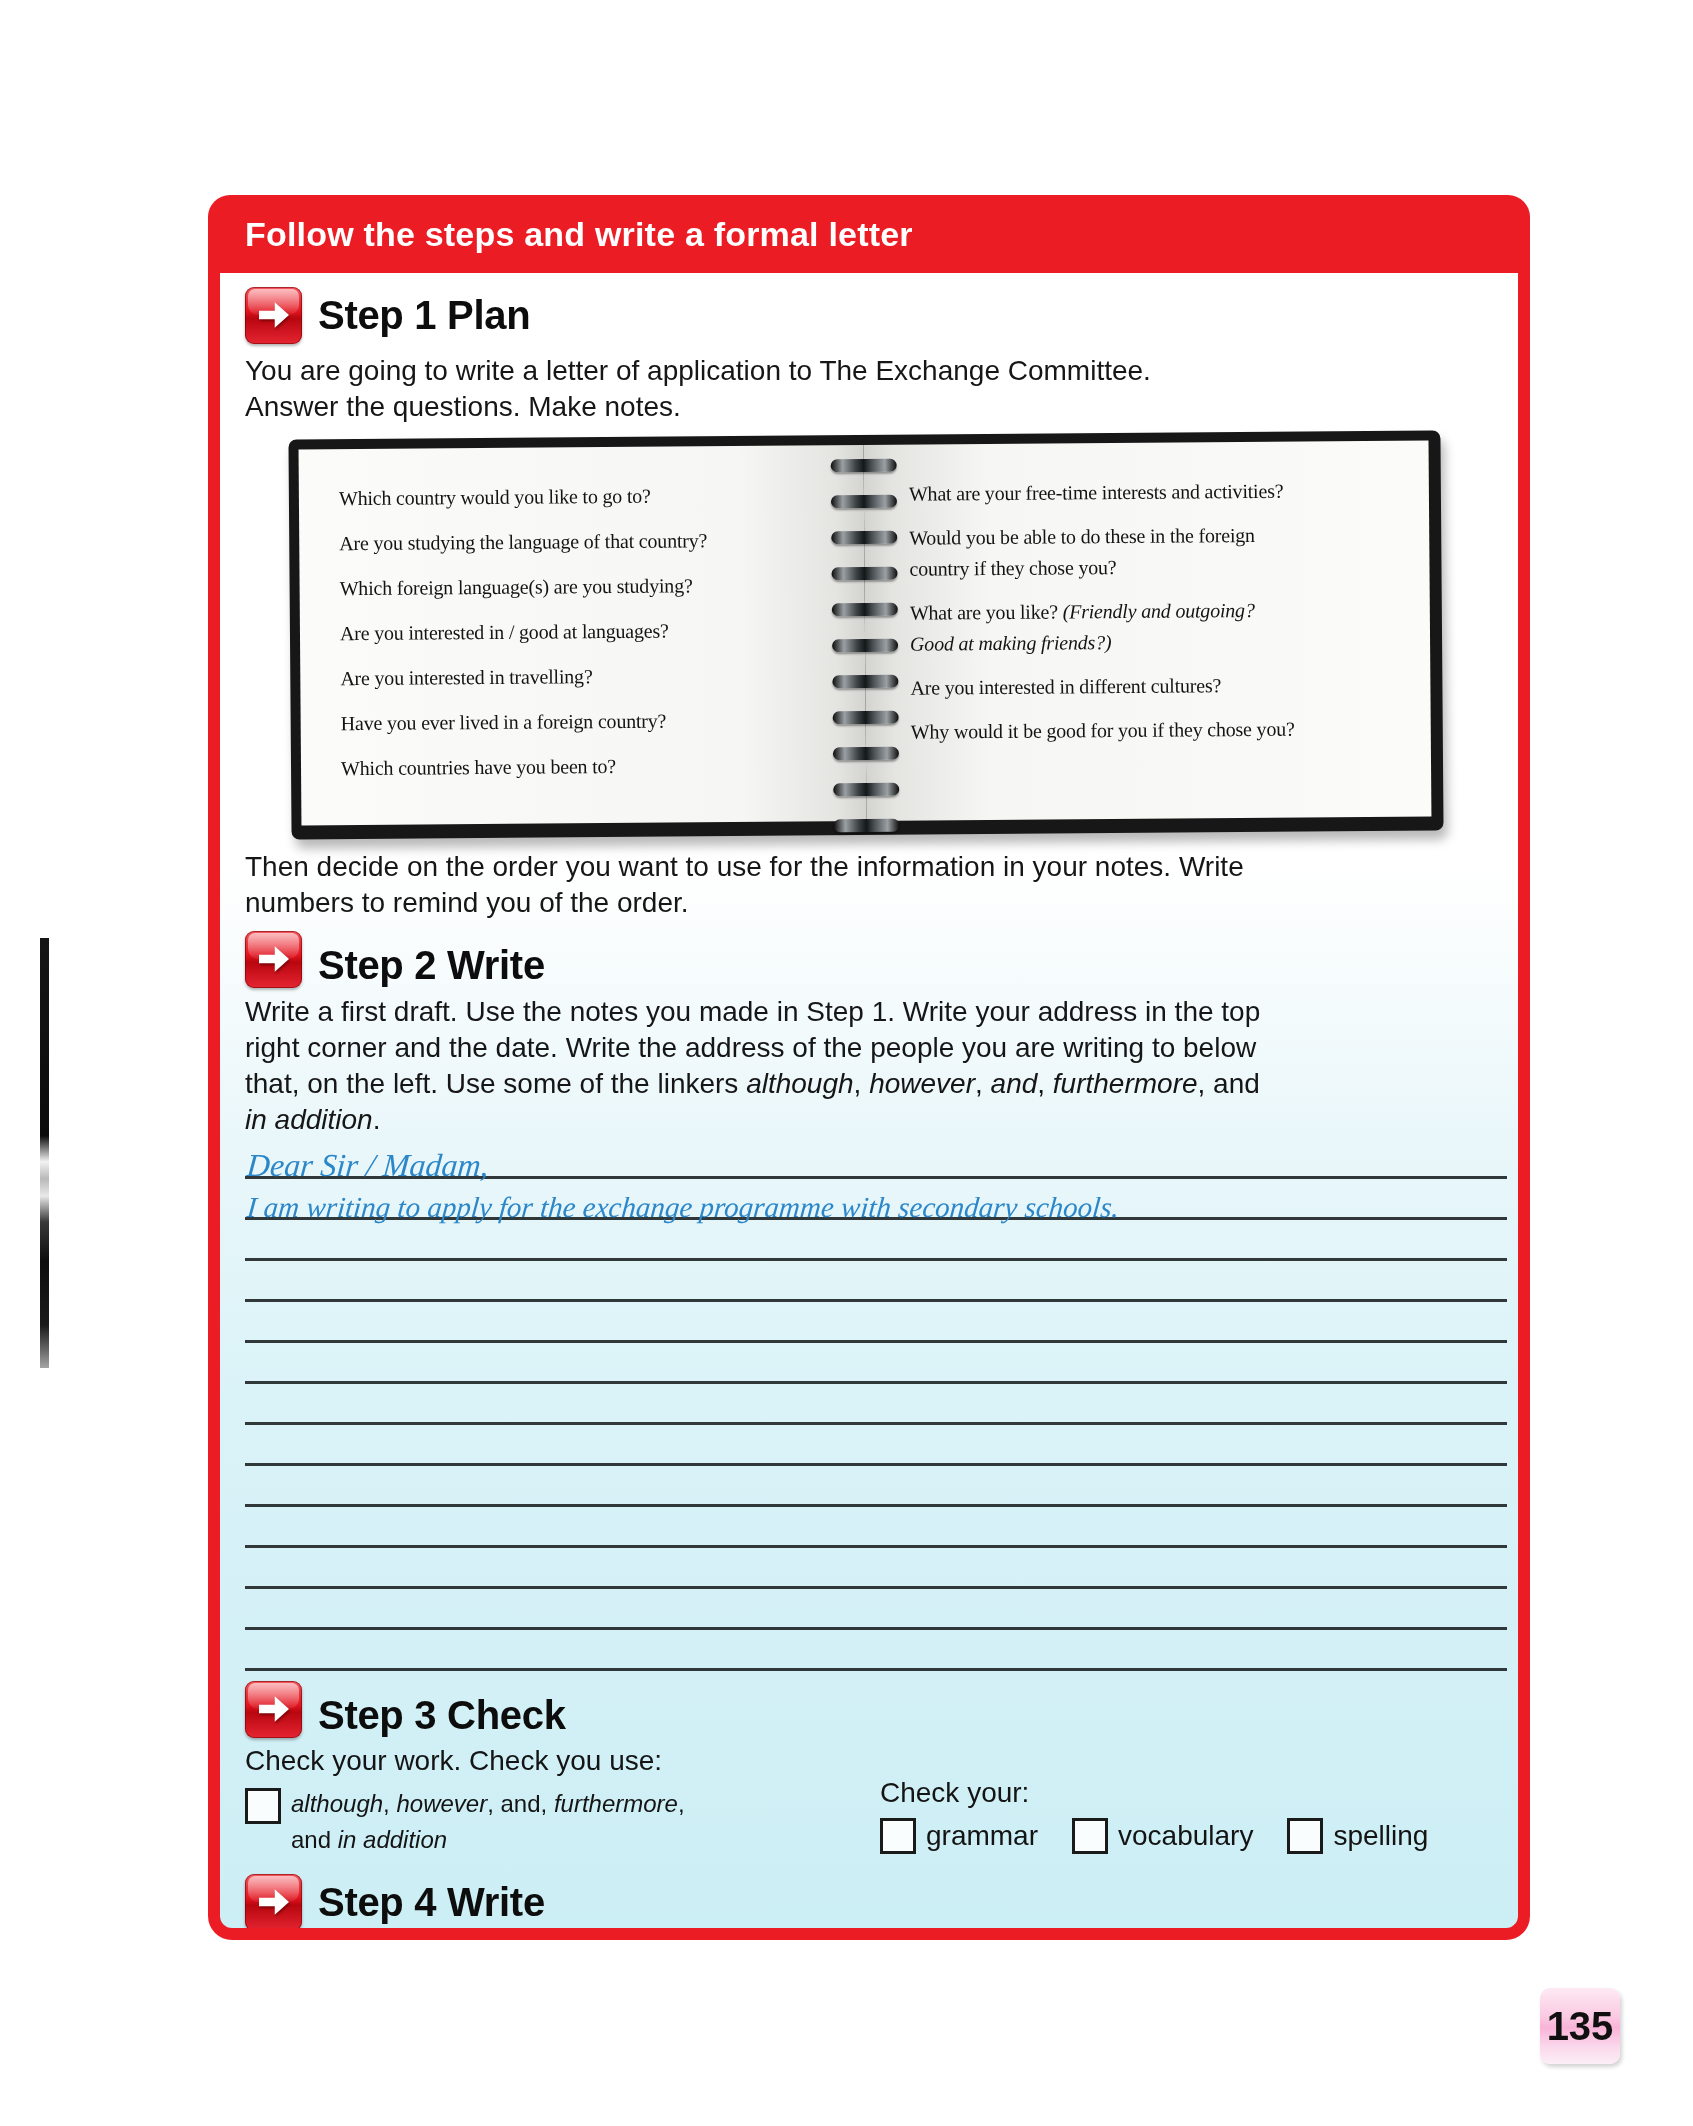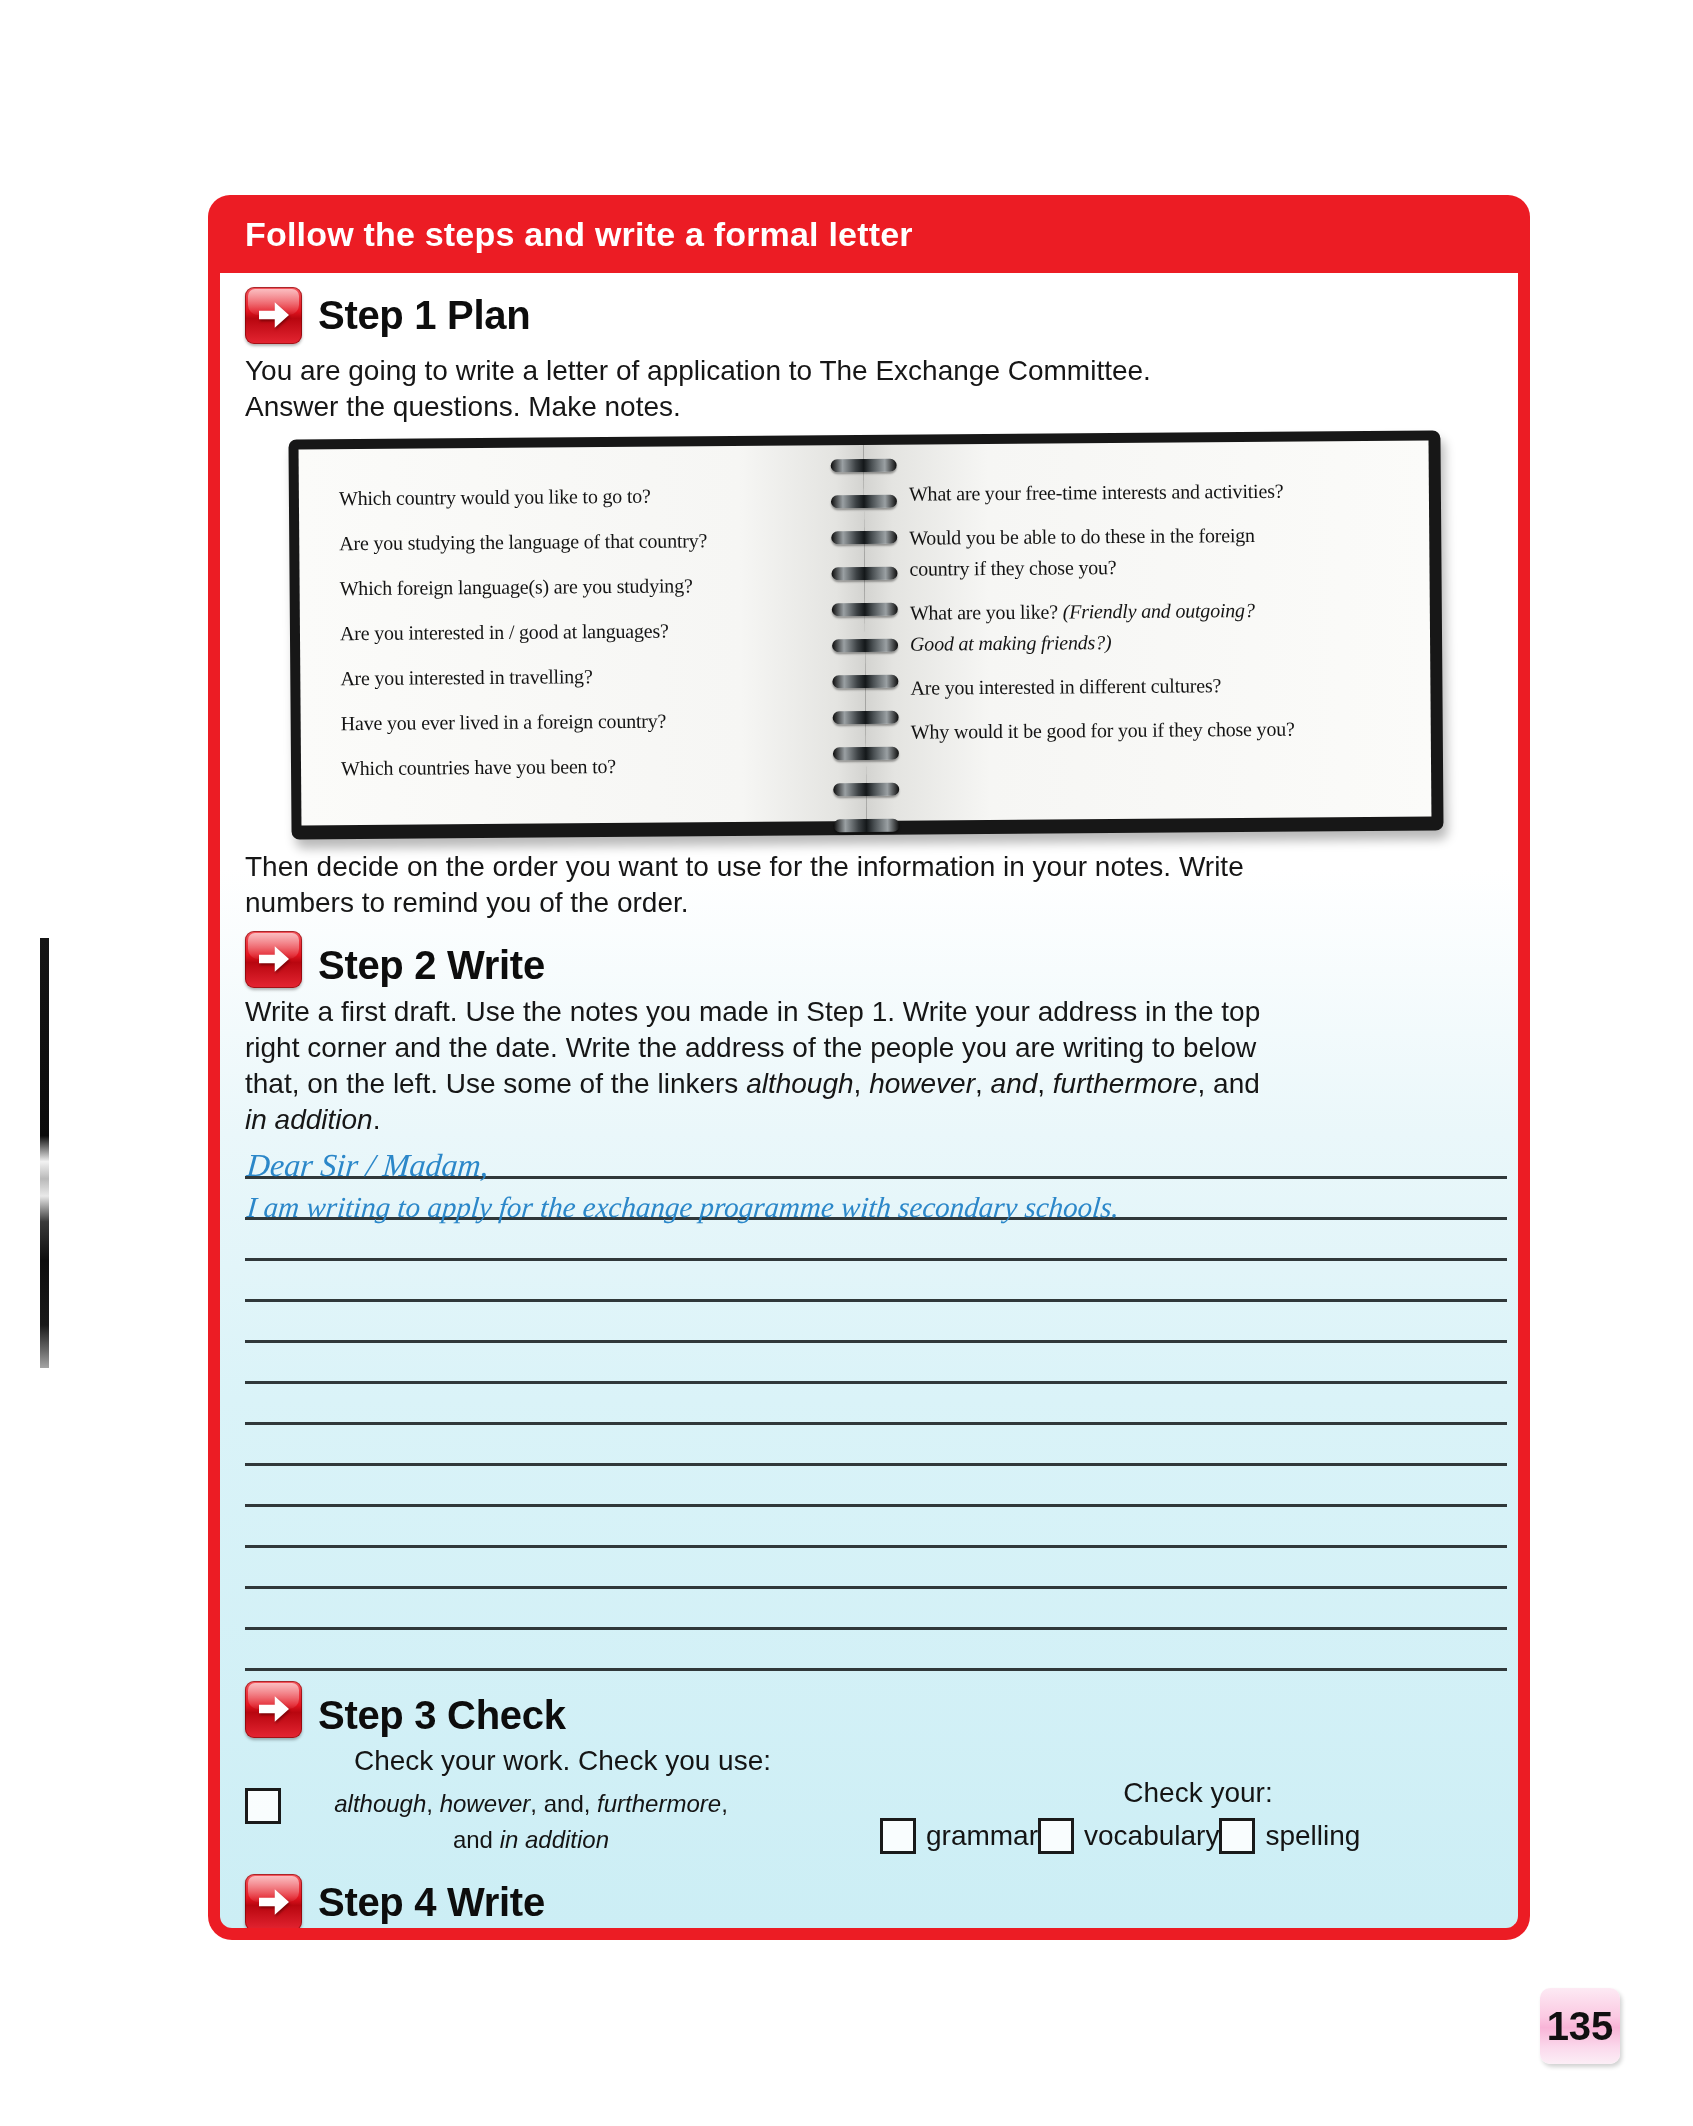--- a/index.html
+++ b/index.html
@@ -79,31 +79,31 @@
   
   .write-lines{margin-top:0;width:1262px;}
   .wline{position:relative;height:38px;border-bottom:3px solid #30383a;}
   .wline .script{
     position:absolute;left:2px;bottom:-7px;white-space:nowrap;
     font-family:cursive;font-style:italic;transform:skewX(-5deg);
     color:#2b87c9;font-size:29px;
   }
   .wline.first .script{font-size:32px;bottom:-8px;}
   
-  .check-cols{display:flex;margin-top:6px;text-align:center;}
+  .check-cols{display:flex;margin-top:6px;}
   .check-col-left{width:635px;flex:0 0 635px;}
   .check-col-right{flex:1;margin-top:32px;}
   .col-label{font-size:28px;line-height:34px;}
   .cb-row{display:flex;align-items:flex-start;margin-top:8px;}
   .cbox{
     width:30px;height:30px;border:3px solid #1a1a1a;background:rgba(255,255,255,0.88);
     flex:0 0 30px;margin-right:10px;margin-top:2px;
   }
   .cb-text{font-size:24px;line-height:36px;width:480px;}
-  .cb-items{display:flex;margin-top:8px;}
+  .cb-items{display:flex;gap:34px;margin-top:8px;}
   .cb-item{display:flex;align-items:center;}
   .cb-item .cbox{margin-top:0;}
   .cb-item .cb-label{font-size:28px;}
   .mt16{margin-top:16px;} .mt14{margin-top:14px;} .mt10{margin-top:10px;align-items:flex-end;}
   .mt8{margin-top:9px;} .mt6{margin-top:6px;}
 </style>
 </head>
 <body>
 
 <div class="left-bar"></div>

